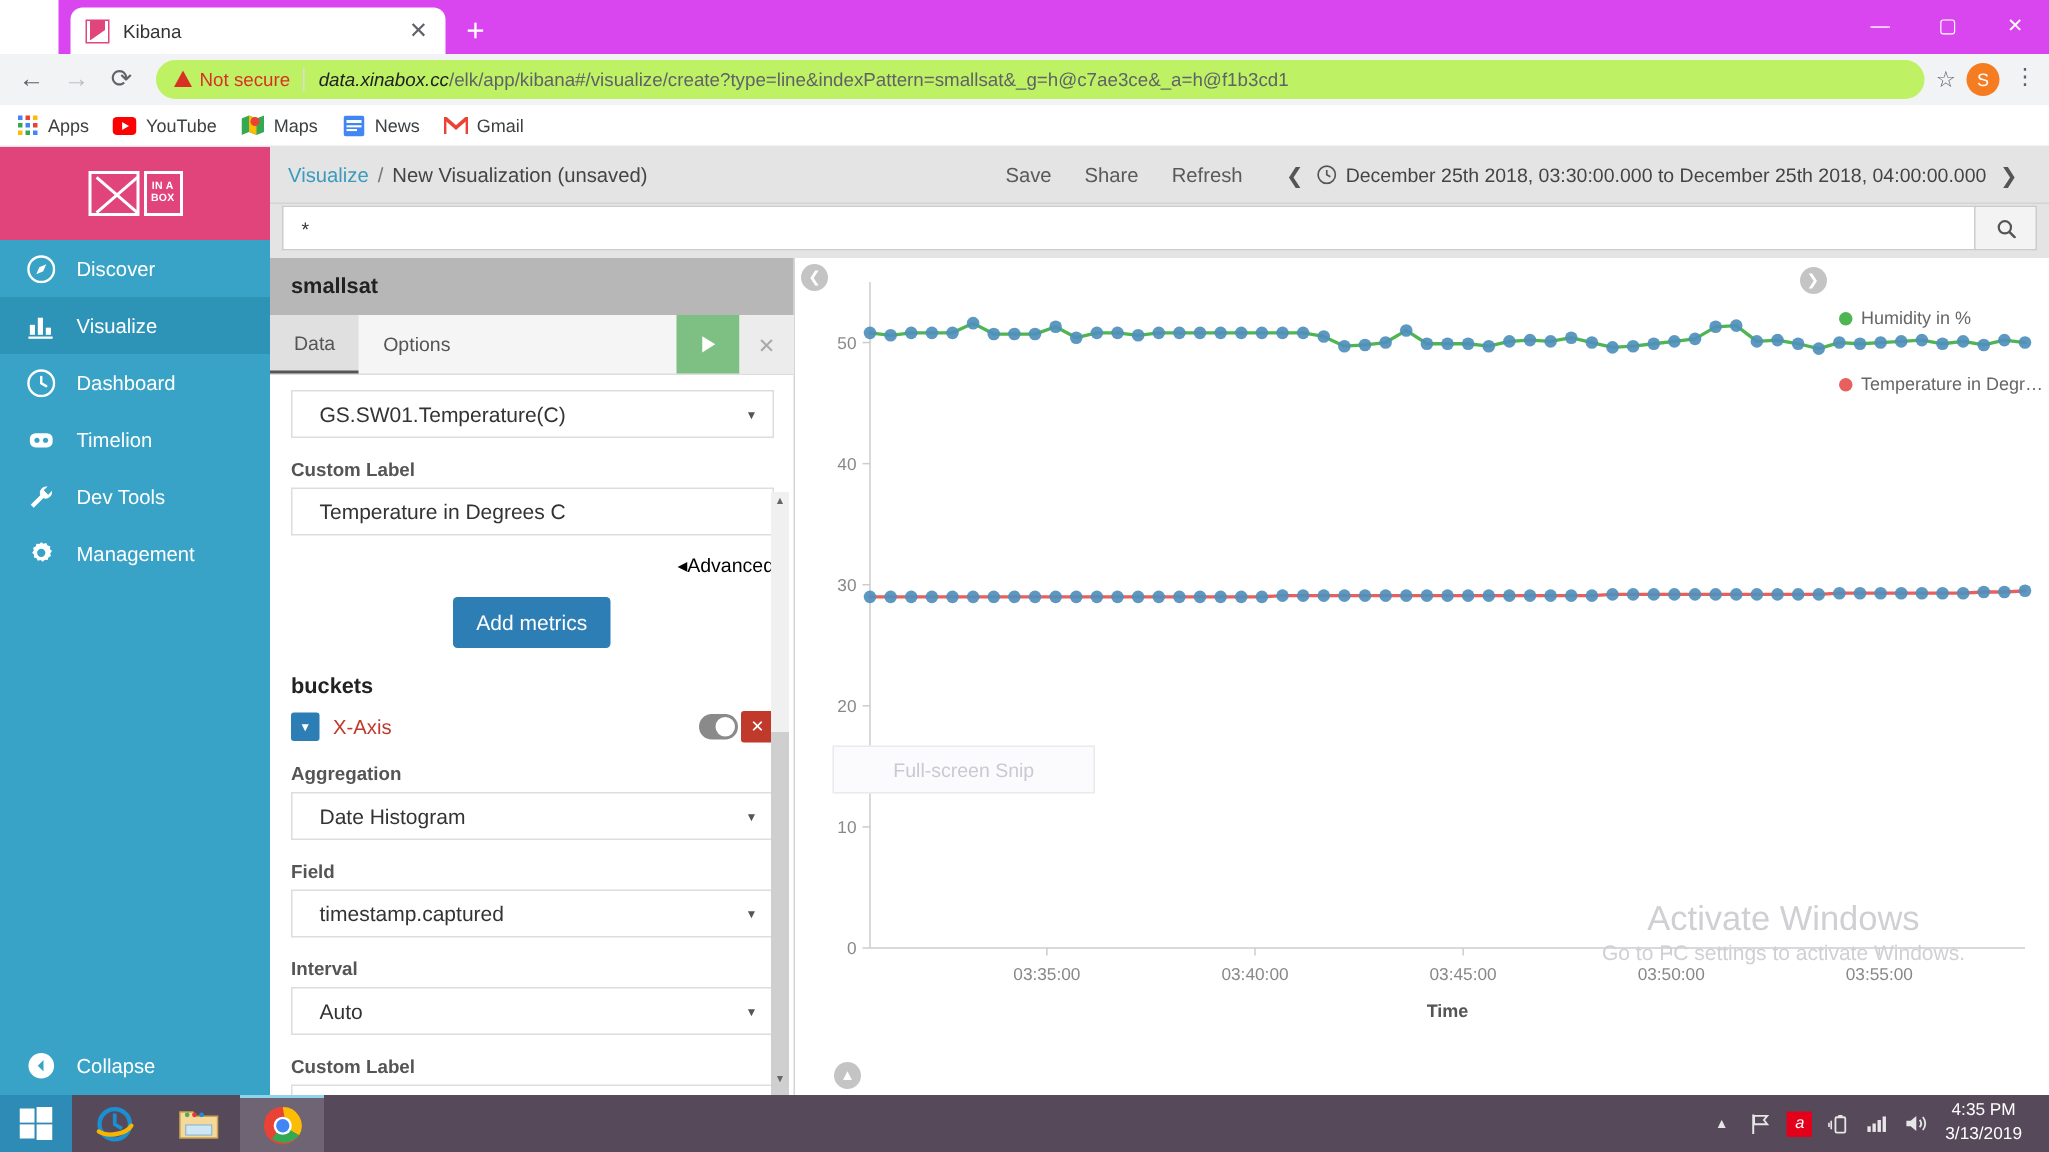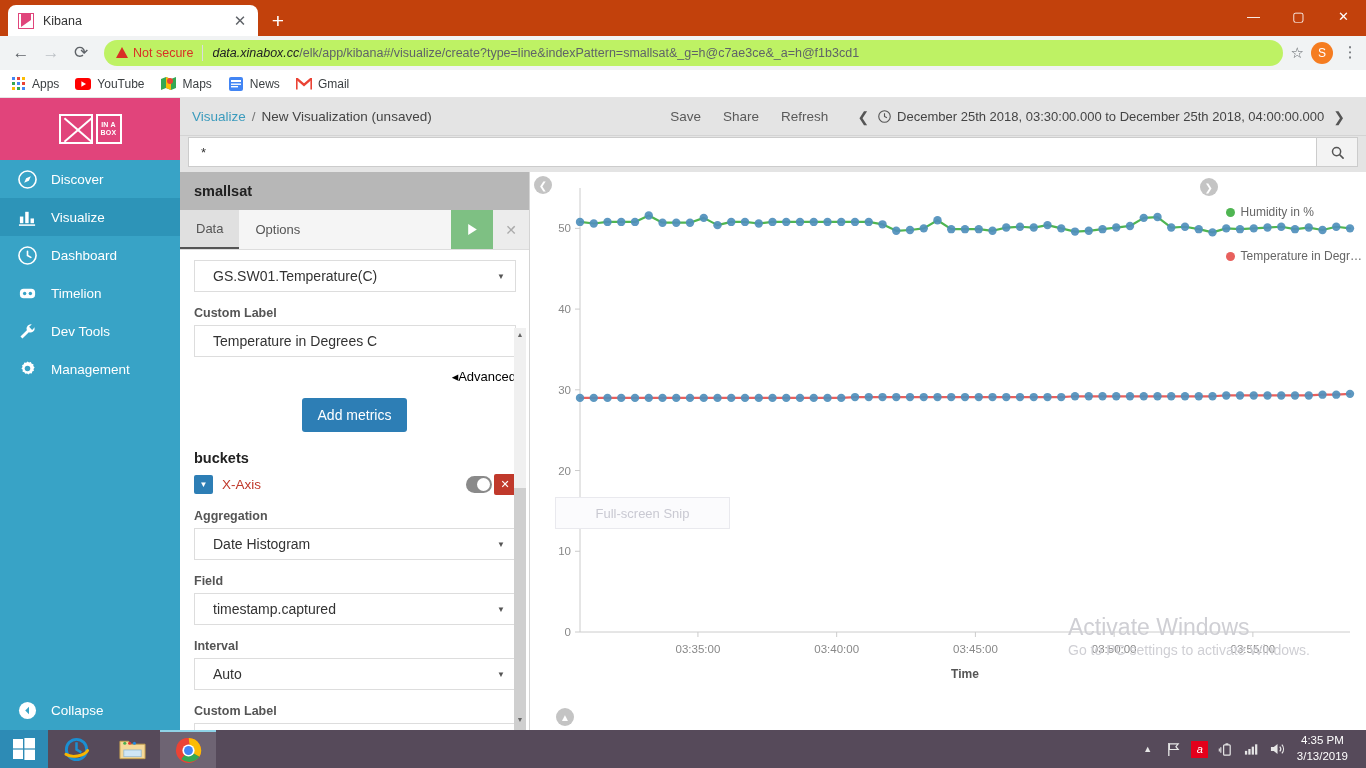--- a/index.html
+++ b/index.html
@@ -5,22 +5,22 @@
   * { box-sizing: border-box; margin: 0; padding: 0; }
   html, body {
     width: 1366px; height: 768px;
     overflow: hidden;
     font-family: "Liberation Sans", sans-serif;
     background: #fff;
   }
 
   
   #browser-titlebar {
-    height: 36px; background: #c2410c; position: relative;
-    display: flex; align-items: flex-end;
+    height: 36px; background: #d946ef; position: relative;
+    display: flex; align-items: flex-end; margin-left: 39px;
   }
   .tab {
     width: 250px; height: 31px; background: #fff;
     border-radius: 8px 8px 0 0;
     margin-left: 8px;
     display: flex; align-items: center; padding: 0 10px;
     position: relative;
   }
   .tab-favicon {
     width: 16px; height: 16px; margin-right: 9px;
@@ -333,21 +333,21 @@
   }
   .legend-dot {
     width: 9px; height: 9px; border-radius: 50%; margin-right: 6px; flex: none;
   }
   #plot-wrap { position: absolute; inset: 0; }
   #plot-svg { position: absolute; inset: 0; }
   .tick-lbl { font-size: 11.5px; fill: #888; font-family: "Liberation Sans", sans-serif; }
   .axis-title { font-size: 12px; fill: #555; font-weight: bold; font-family: "Liberation Sans", sans-serif; }
 
   #watermark {
-    position: absolute; right: 56px; bottom: 72px; text-align: left;
+    position: absolute; right: 56px; bottom: 87px; text-align: center;
     color: #cfcfd4; pointer-events: none; z-index: 3;
   }
   #wm-title { font-size: 23px; line-height: 1.25; }
   #wm-sub { font-size: 14px; }
 
   
   #taskbar {
     position: absolute; left: 0; top: 730px; width: 1366px; height: 38px;
     background: #564a5a; display: flex; align-items: center; z-index: 20;
   }

